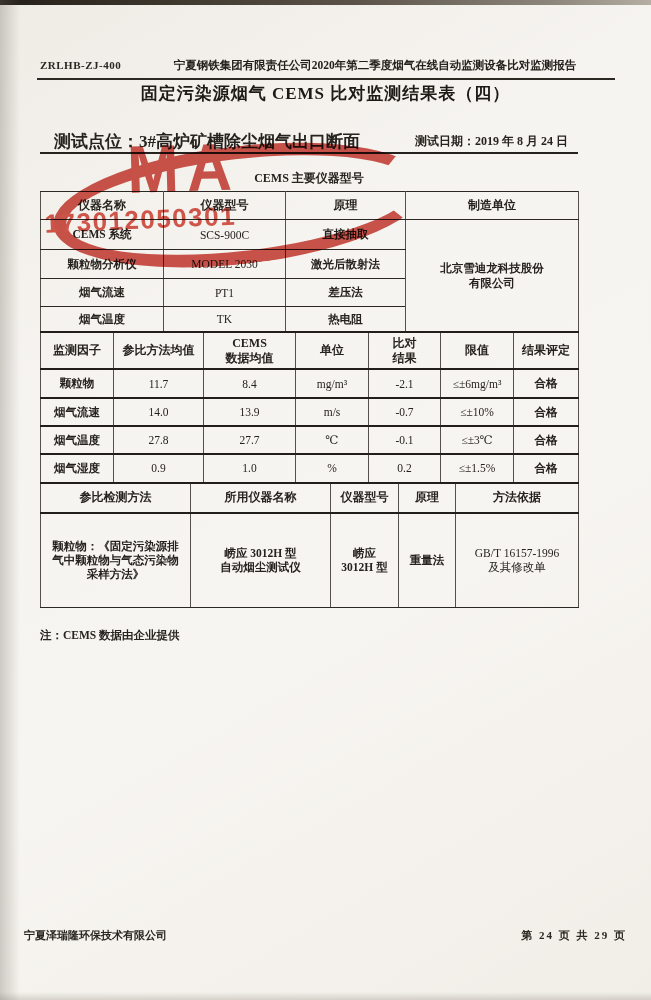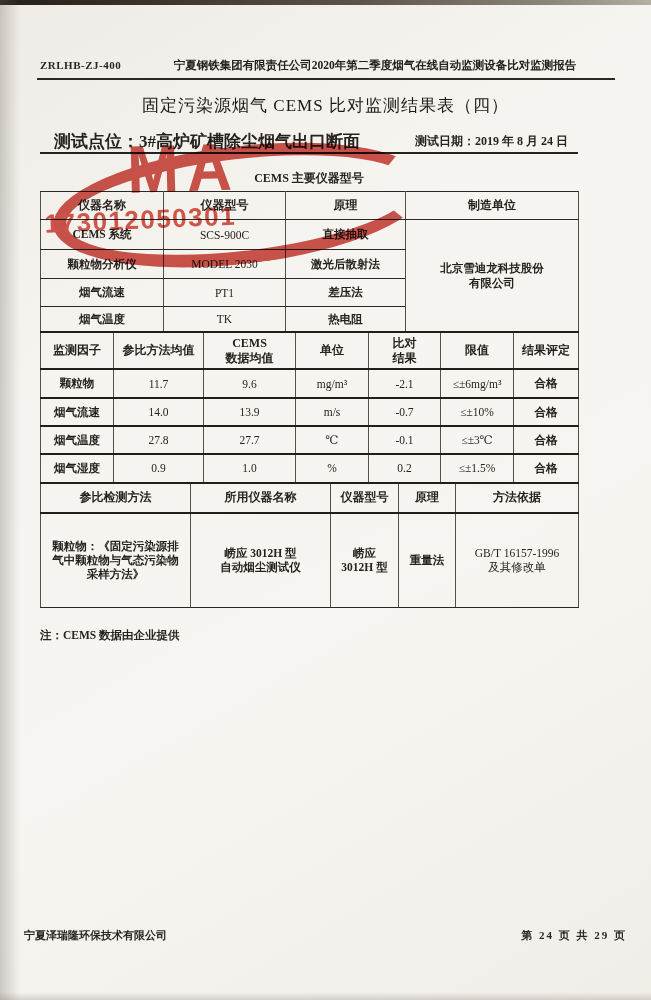--- a/index.html
+++ b/index.html
@@ -15,22 +15,22 @@
   .scan-left { position:absolute; top:0; left:0; bottom:0; width:20px;
     background:linear-gradient(90deg, rgba(110,104,94,.30), rgba(110,104,94,0)); }
   .scan-bottom { position:absolute; left:0; right:0; bottom:0; height:8px;
     background:linear-gradient(0deg, rgba(120,112,100,.25), rgba(120,112,100,0)); }
 
   .doc-code { position:absolute; left:40px; top:59px; font-size:11px; font-weight:bold; letter-spacing:.5px; color:#2a2620; }
   .report-header { position:absolute; left:135px; top:58px; width:480px; text-align:center;
     font-size:11.5px; font-weight:bold; color:#24211c; }
   .header-rule { position:absolute; left:37px; top:78px; width:578px; height:2px; background:#2c2822; }
 
-  .page-title { position:absolute; left:0; top:94px; width:100%; text-align:center;
-    font-size:17px; font-weight:normal; letter-spacing:1px; color:#1d1a16; }
+  .page-title { position:absolute; left:0; top:82px; width:100%; text-align:center;
+    font-size:17px; font-weight:bold; letter-spacing:1px; color:#1d1a16; }
 
   .tables { position:absolute; left:40px; top:130px; width:538px; }
 
   .info-row { display:flex; align-items:center; height:22px; border-bottom:2px solid #26231f; }
   .info-point { font-size:17px; font-weight:bold; padding-left:14px; }
   .info-date  { font-size:12px; font-weight:bold; margin-left:auto; padding-right:10px; }
 
   .section-row { height:25px; line-height:25px; text-align:center; font-size:12px; font-weight:bold;
     border-bottom:1.5px solid #26231f;margin-top:12px; }
 
@@ -142,21 +142,21 @@
 数据均值</td>
         <td class="hdr prewrap">单位</td>
         <td class="hdr prewrap">比对
 结果</td>
         <td class="hdr prewrap">限值</td>
         <td class="hdr prewrap">结果评定</td>
       </tr>
       <tr style="height:29px">
         <td class="cn">颗粒物</td>
         <td class="val">11.7</td>
-        <td class="val">9.6</td>
+        <td class="val">8.4</td>
         <td class="val">mg/m³</td>
         <td class="val">-2.1</td>
         <td class="val">≤±6mg/m³</td>
         <td class="cn">合格</td>
       </tr>
       <tr style="height:28px">
         <td class="cn">烟气流速</td>
         <td class="val">14.0</td>
         <td class="val">13.9</td>
         <td class="val">m/s</td>

